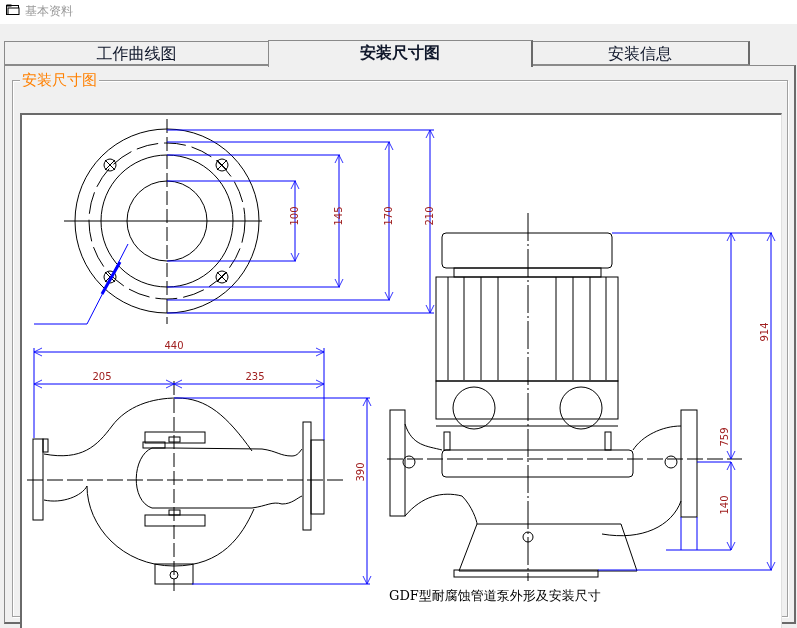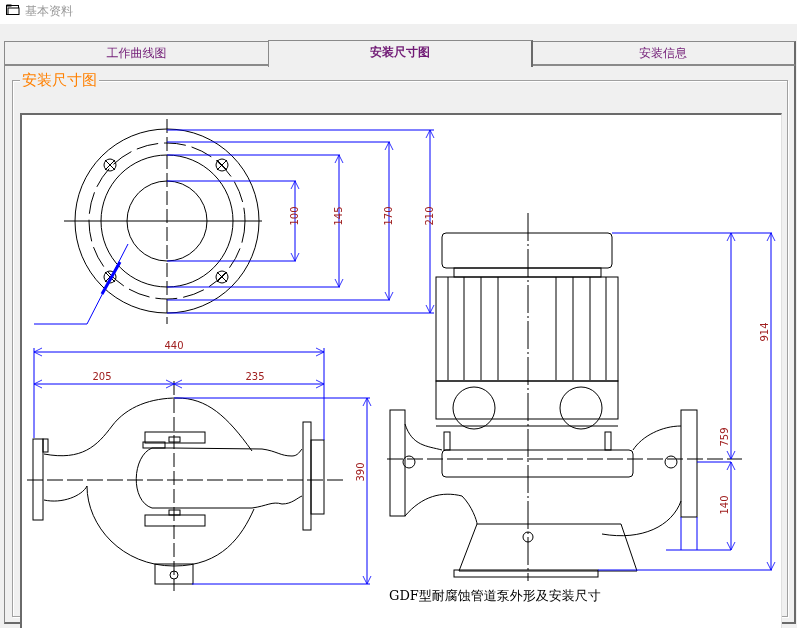--- a/index.html
+++ b/index.html
@@ -3,21 +3,21 @@
 <meta charset="utf-8">
 <style>
   html, body { margin:0; padding:0; }
   body { width:797px; height:628px; background:#f0f0f0; position:relative; overflow:hidden;
          font-family:"DejaVu Sans", sans-serif; }
   .titlebar { position:absolute; left:0; top:0; width:797px; height:24px; background:#ffffff; }
   .titlebar .ico { position:absolute; left:6px; top:4px; width:14px; height:12px; }
   .titlebar .ttl { position:absolute; left:25px; top:3px; font-size:12px; color:#9a9a9a; }
   .tab { position:absolute; top:41px; height:24px; background:#f0f0f0;
          border-top:1px solid #8a8a8a; border-left:1px solid #8a8a8a; border-right:2px solid #6a6a6a;
-         box-sizing:border-box; text-align:center; font-size:12px; line-height:23px; color:#701a75; }
+         box-sizing:border-box; text-align:center; font-size:16px; line-height:23px; color:#0f172a; }
   .tab.active { top:40px; height:27px; border-bottom:none; font-weight:bold; z-index:3; }
   .tab.inactive { border-bottom:1px solid #8a8a8a; }
   .panel { position:absolute; left:4px; top:65px; width:792px; height:559px; box-sizing:border-box;
            border-left:1px solid #8a8a8a; border-right:2px solid #6a6a6a; border-bottom:2px solid #6a6a6a;
            border-top:1px solid #8a8a8a; background:#f0f0f0; }
   .group { position:absolute; left:12px; top:80px; width:776px; height:537px; box-sizing:border-box;
            border:1px solid #a0a0a0; box-shadow: inset 1px 1px 0 #ffffff, 1px 1px 0 #ffffff; }
   .group-label { position:absolute; left:20px; top:71px; background:#f0f0f0; padding:0 2px;
                  font-size:15px; color:#ff8000; line-height:18px; z-index:4; }
   .canvas { position:absolute; left:20px; top:89px; width:762px; height:526px; background:#ffffff;
@@ -40,21 +40,21 @@
 </div>
 
 <div class="panel"></div>
 
 <div class="tab inactive" style="left:4px;width:266px;">
   <span>工作曲线图</span>
 </div>
 <div class="tab active" style="left:268px;width:265px;">
   <span>安装尺寸图</span>
 </div>
-<div class="tab inactive" style="left:531px;width:265px;">
+<div class="tab inactive" style="left:531px;width:219px;">
   <span>安装信息</span>
 </div>
 
 <div class="group"></div>
 <div class="group-label">安装尺寸图</div>
 
 <div class="canvas">
   <svg class="draw" width="762" height="526" viewBox="20 89 762 526">
     <defs>
       <marker id="arr" viewBox="0 0 10 10" refX="10" refY="5" markerWidth="8" markerHeight="10" orient="auto-start-reverse">

